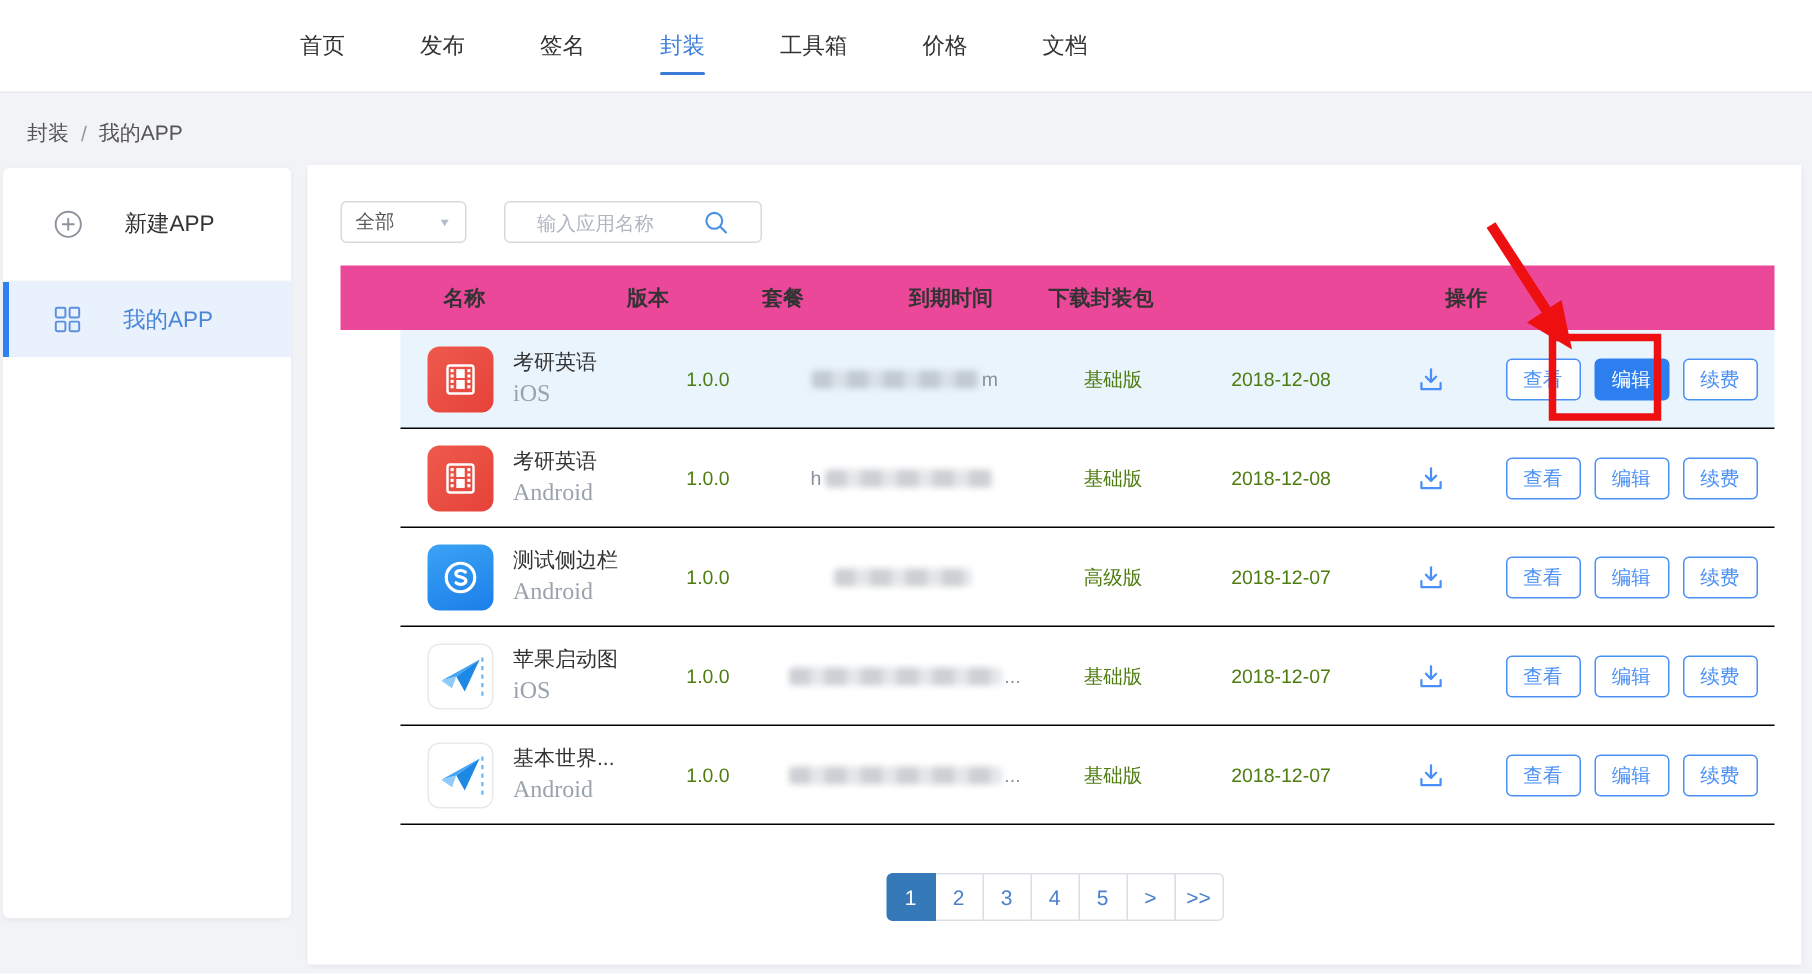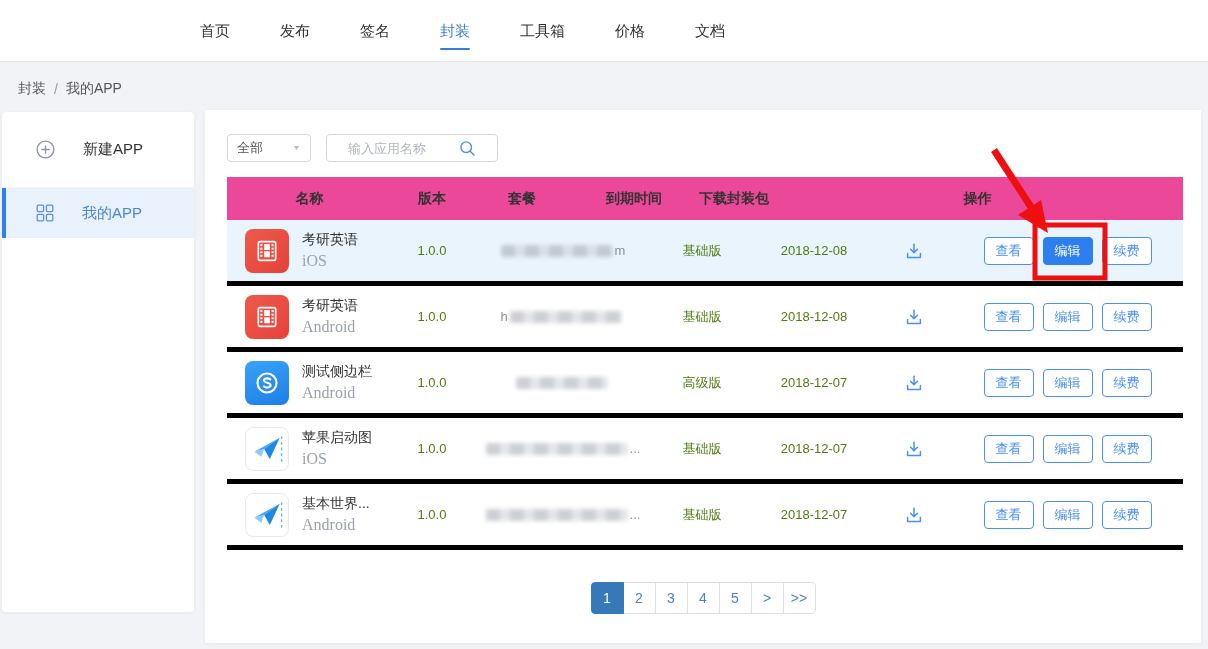--- a/index.html
+++ b/index.html
@@ -47,21 +47,21 @@
     padding-left:30px; color:#4a86d8;
   }
 
   
   .main {
     position:absolute; left:205px; top:110px; width:996px; height:533px;
     background:#fff; box-shadow:0 1px 4px rgba(0,0,0,.06); z-index:3;
   }
 
   
-  .filter-row { display:flex; gap:15px; margin:24px 18px 0 22px; }
+  .filter-row { display:flex; gap:25px; margin:24px 18px 0 22px; }
   .dropdown {
     width:84px; height:28px; border:1px solid #d9d9d9; border-radius:4px;
     display:flex; align-items:center; justify-content:space-between;
     padding:0 9px; font-size:13px; color:#555; background:#fff; cursor:pointer;
   }
   .caret { font-size:9px; color:#b4bccc; transform:scaleY(.8); }
   .searchbox {
     width:172px; height:28px; border:1px solid #d9d9d9; border-radius:4px;
     display:flex; align-items:center; padding:0 21px; background:#fff;
   }
@@ -72,21 +72,21 @@
   .searchbox input::placeholder { color:#b0b6bf; }
 
   
   .table { margin:15px 22px 0; width:956px; font-size:13px; }
   .th-row {
     display:flex; align-items:center; height:43px; background:#ec4899;
     font-size:14px; font-weight:bold; color:#333;
   }
   .t-row {
     display:flex; align-items:center; height:66px;
-    border-bottom:5px solid #000000; background:#fff;
+    border-bottom:1px solid #000000; background:#fff;margin-left:40px;
   }
   .t-row.highlight { background:#e9f4fd; }
   .c1 { width:165px; display:flex; align-items:center; gap:13px; padding-left:18px; }
   .c2 { width:80px;  text-align:center; }
   .c3 { width:180px; display:flex; align-items:center; justify-content:center; gap:2px; }
   .c4 { width:100px; text-align:center; }
   .c5 { width:124px; text-align:center; }
   .c6 { width:76px;  display:flex; align-items:center; justify-content:center; }
   .c7 { flex:1; display:flex; align-items:center; justify-content:center; gap:9px; }
   .th-row .c1 { justify-content:center; padding-left:0; }

